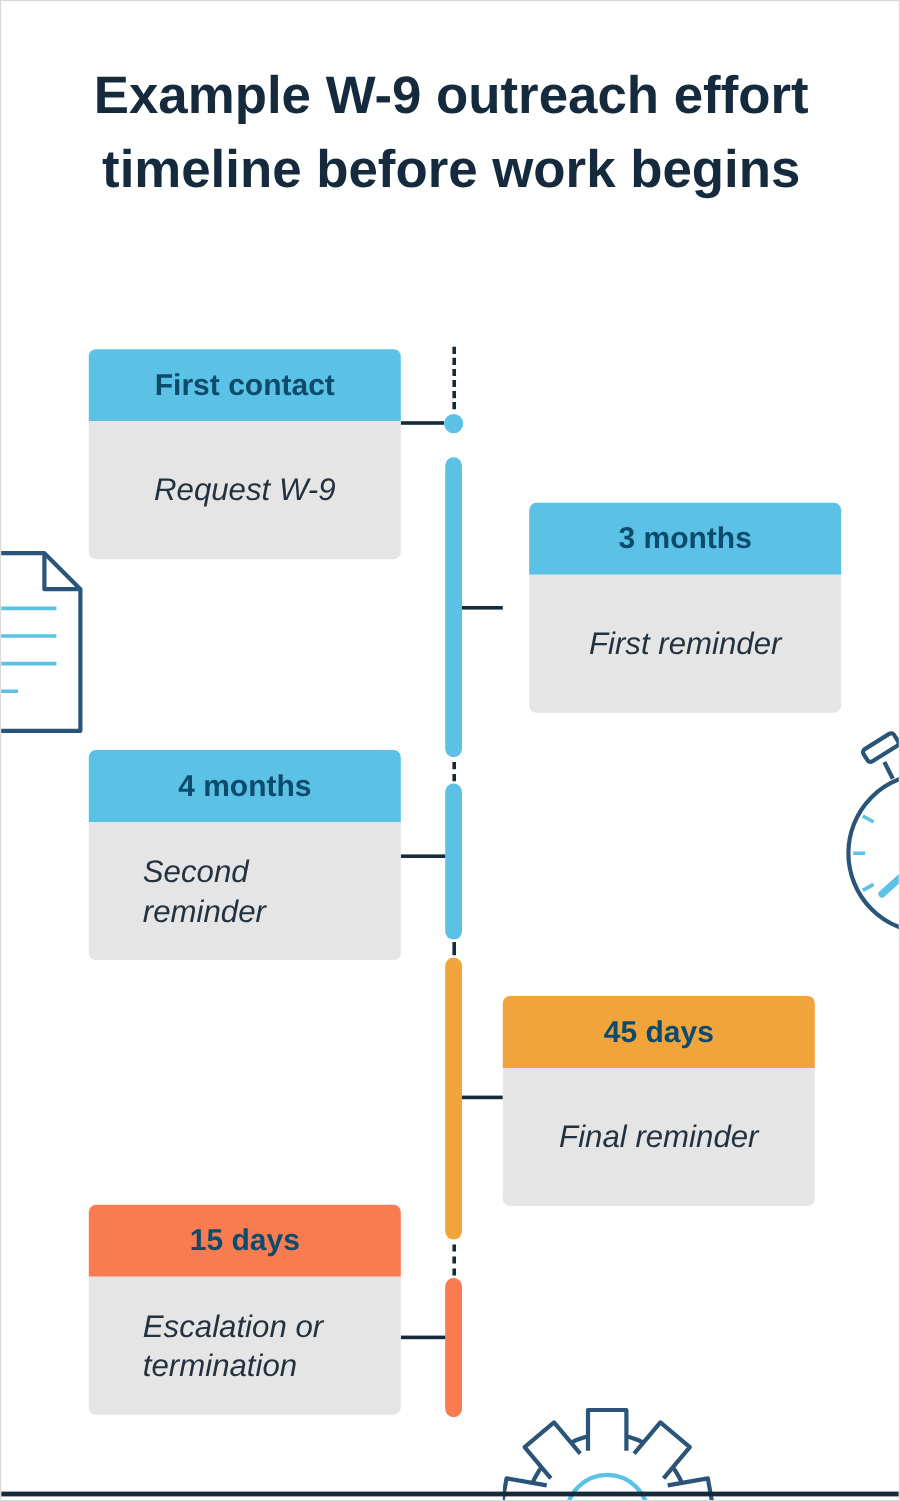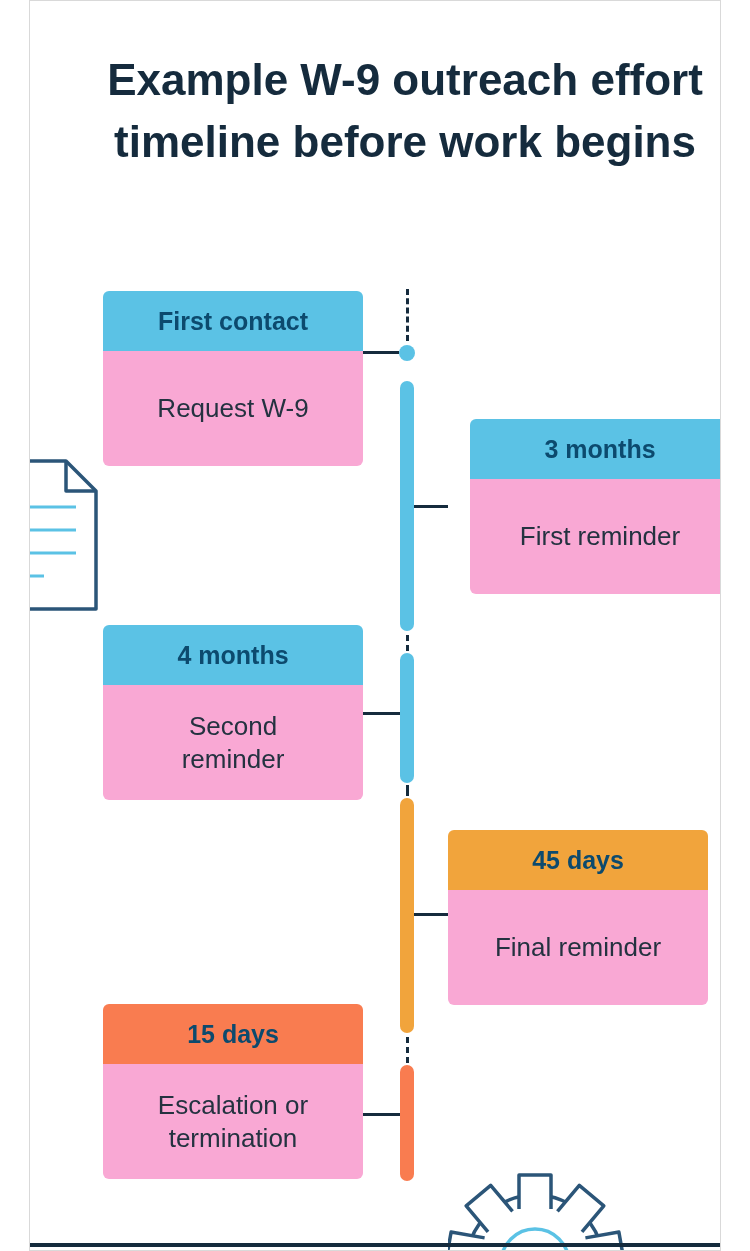--- a/index.html
+++ b/index.html
@@ -1,34 +1,34 @@
 <!DOCTYPE html>
 <html><head>
 <meta charset="utf-8">
 <style>
   * { margin:0; padding:0; box-sizing:border-box; }
   html,body { background:#ffffff; }
   body { font-family:"Liberation Sans","DejaVu Sans",sans-serif; }
 
-  .page { position:relative; width:692px; height:1251px; margin:0 auto;
+  .page { position:relative; width:750px; height:1251px; margin:0 auto;
           background:#ffffff; border:1px solid #D9D9D9; overflow:hidden;padding-left:44px; }
 
   .title { position:absolute; top:48px; left:64px; width:622px;
            text-align:center; font-size:44px; line-height:62px;
            font-weight:800; color:#152B3D; }
 
   
   .card { position:absolute; width:260px; }
   .card-header { height:60px; display:flex; align-items:center; justify-content:center;
                  font-size:25px; font-weight:700; color:#0c4a6e;
                  border-radius:6px 6px 0 0; }
-  .card-body { height:115px; background:#f9a8d4; display:flex; align-items:center;
-               justify-content:center; text-align:center; font-size:26px;
+  .card-body { height:115px; background:#e5e5e5; display:flex; align-items:center;
+               justify-content:center; font-size:26px;
                line-height:33px; color:#243240; border-radius:0 0 6px 6px;
-               padding:8px 18px; }
+               padding:8px 18px;font-style:italic; }
   .card-body.narrow { padding:8px 45px; }
   .accent-cyan   { background:#5BC2E5; }
   .accent-amber  { background:#F1A43C; }
   .accent-orange { background:#F97C50; }
 
   #card-1 { left:73px;  top:290px; }
   #card-2 { left:440px; top:418px; }
   #card-3 { left:73px;  top:624px; }
   #card-4 { left:418px; top:829px; }
   #card-5 { left:73px;  top:1003px; }

